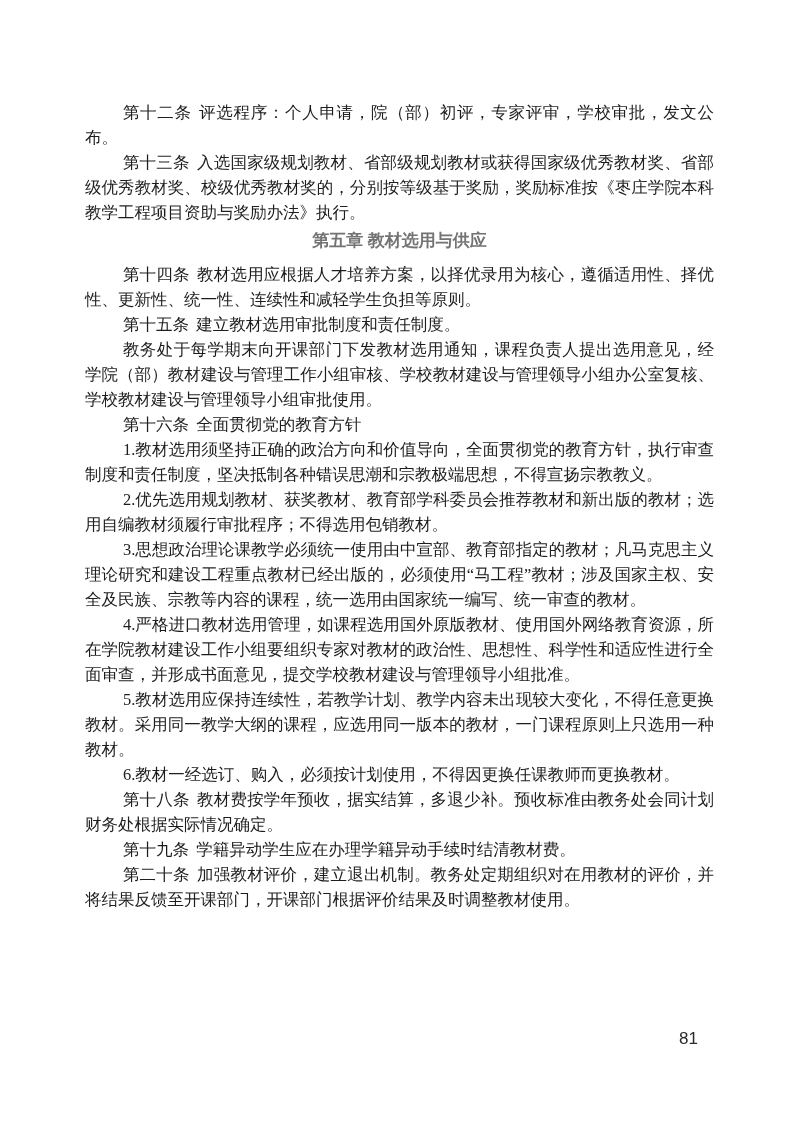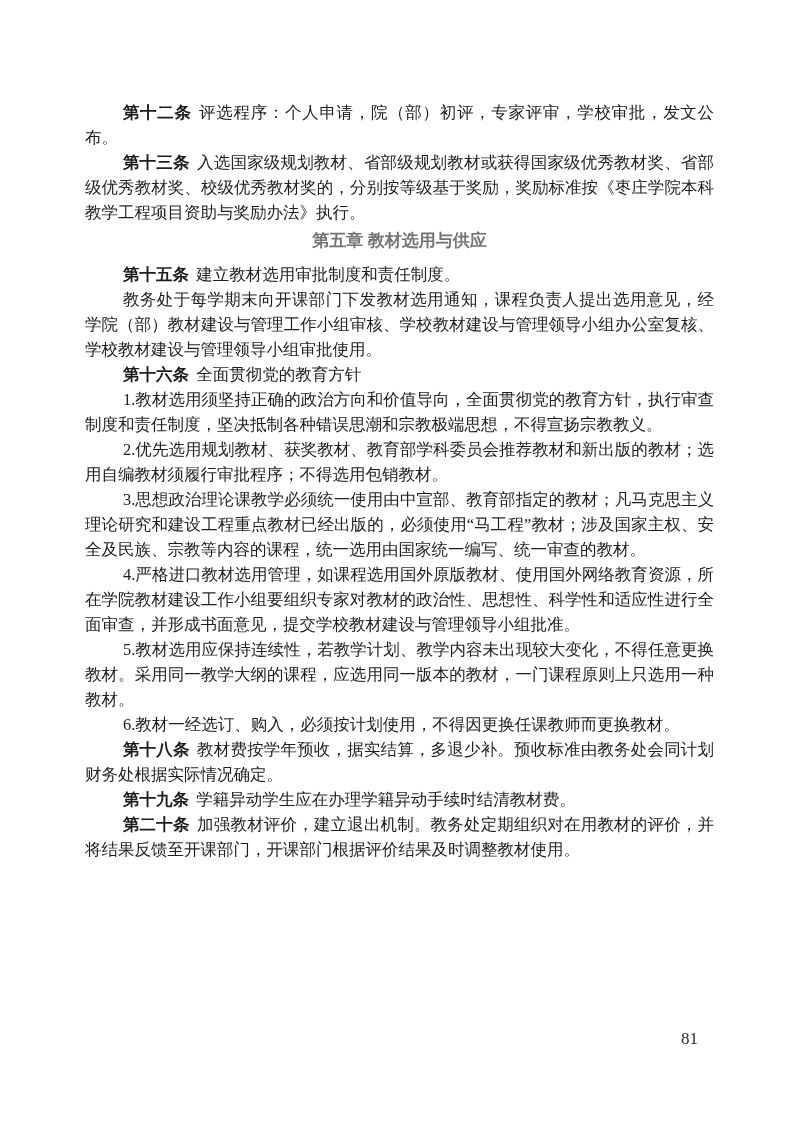--- a/index.html
+++ b/index.html
@@ -22,55 +22,56 @@
     line-height: 25px;
     text-align: justify;
     text-justify: inter-ideograph;
   }
   p.para {
     margin: 0;
     text-indent: 2.3em;
   }
   p.para b.lbl {
     font-family: "Liberation Sans", "DejaVu Sans", sans-serif;
-    font-weight: bold;
+    font-weight: normal;
     margin-top: 33px;
   }
   p.para b.lbl:not(:empty) { margin-right: 0.45em; }
   h2.chapter {
     margin: 3px 0 9px 0;
     text-align: center;
     text-indent: 0;
     font-size: 17px;
     line-height: 25px;
     font-weight: bold;
     font-family: "Liberation Sans", "DejaVu Sans", sans-serif;
     color: #737373;
   }
   .pagenum {
     position: absolute;
     top: 1028px;
     right: 97px;
     font-size: 17px;
     line-height: 22px;
     color: #2a2a2a;
-    font-family: Liberation Serif, serif;
+    font-family: Liberation Sans, sans-serif;
   }
 </style>
 </head>
 <body>
 
 <div class="content">
 
   <p class="para"><b class="lbl">第十二条</b><span>评选程序：个人申请，院（部）初评，专家评审，学校审批，发文公布。</span></p>
 
   <p class="para"><b class="lbl">第十三条</b><span>入选国家级规划教材、省部级规划教材或获得国家级优秀教材奖、省部级优秀教材奖、校级优秀教材奖的，分别按等级基于奖励，奖励标准按《枣庄学院本科教学工程项目资助与奖励办法》执行。</span></p>
 
   <h2 class="chapter">第五章 教材选用与供应</h2>
 
+  <p class="para"><b class="lbl">第十四条</b><span>教材选用应根据人才培养方案，以择优录用为核心，遵循适用性、择优性、更新性、统一性、连续性和减轻学生负担等原则。</span></p>
 
   <p class="para"><b class="lbl">第十五条</b><span>建立教材选用审批制度和责任制度。</span></p>
 
   <p class="para"><span>教务处于每学期末向开课部门下发教材选用通知，课程负责人提出选用意见，经学院（部）教材建设与管理工作小组审核、学校教材建设与管理领导小组办公室复核、学校教材建设与管理领导小组审批使用。</span></p>
 
 
   <p class="para"><b class="lbl">第十六条</b><span>全面贯彻党的教育方针</span></p>
 
   <p class="para"><span>1.教材选用须坚持正确的政治方向和价值导向，全面贯彻党的教育方针，执行审查制度和责任制度，坚决抵制各种错误思潮和宗教极端思想，不得宣扬宗教教义。</span></p>
 

